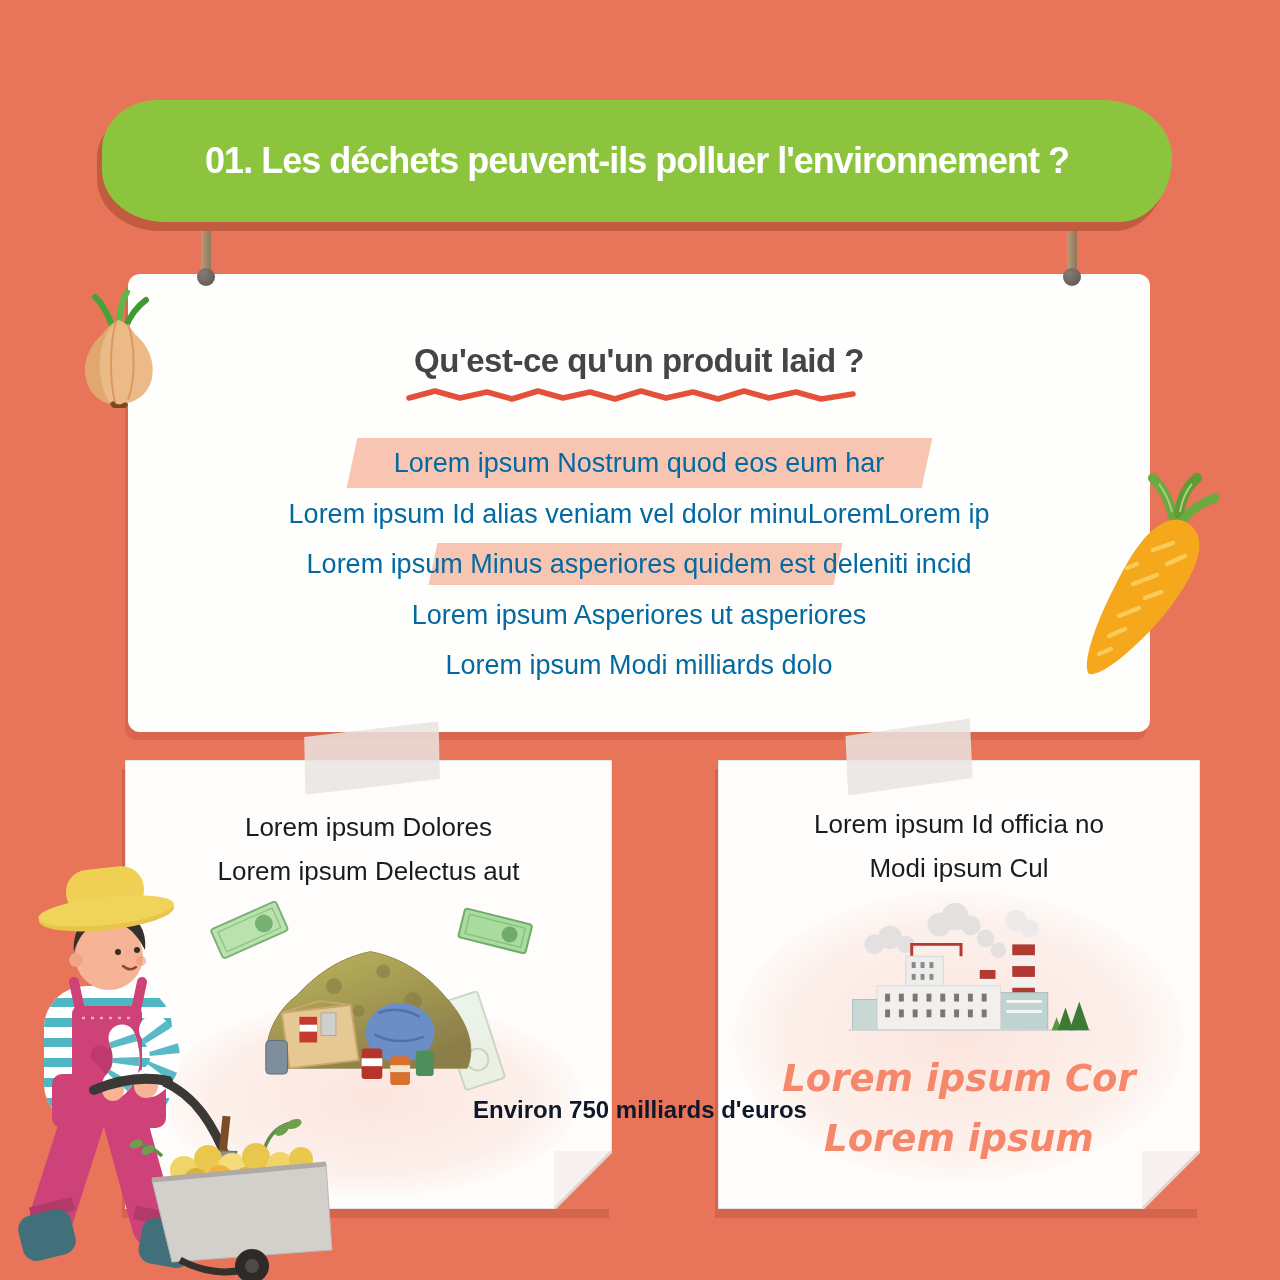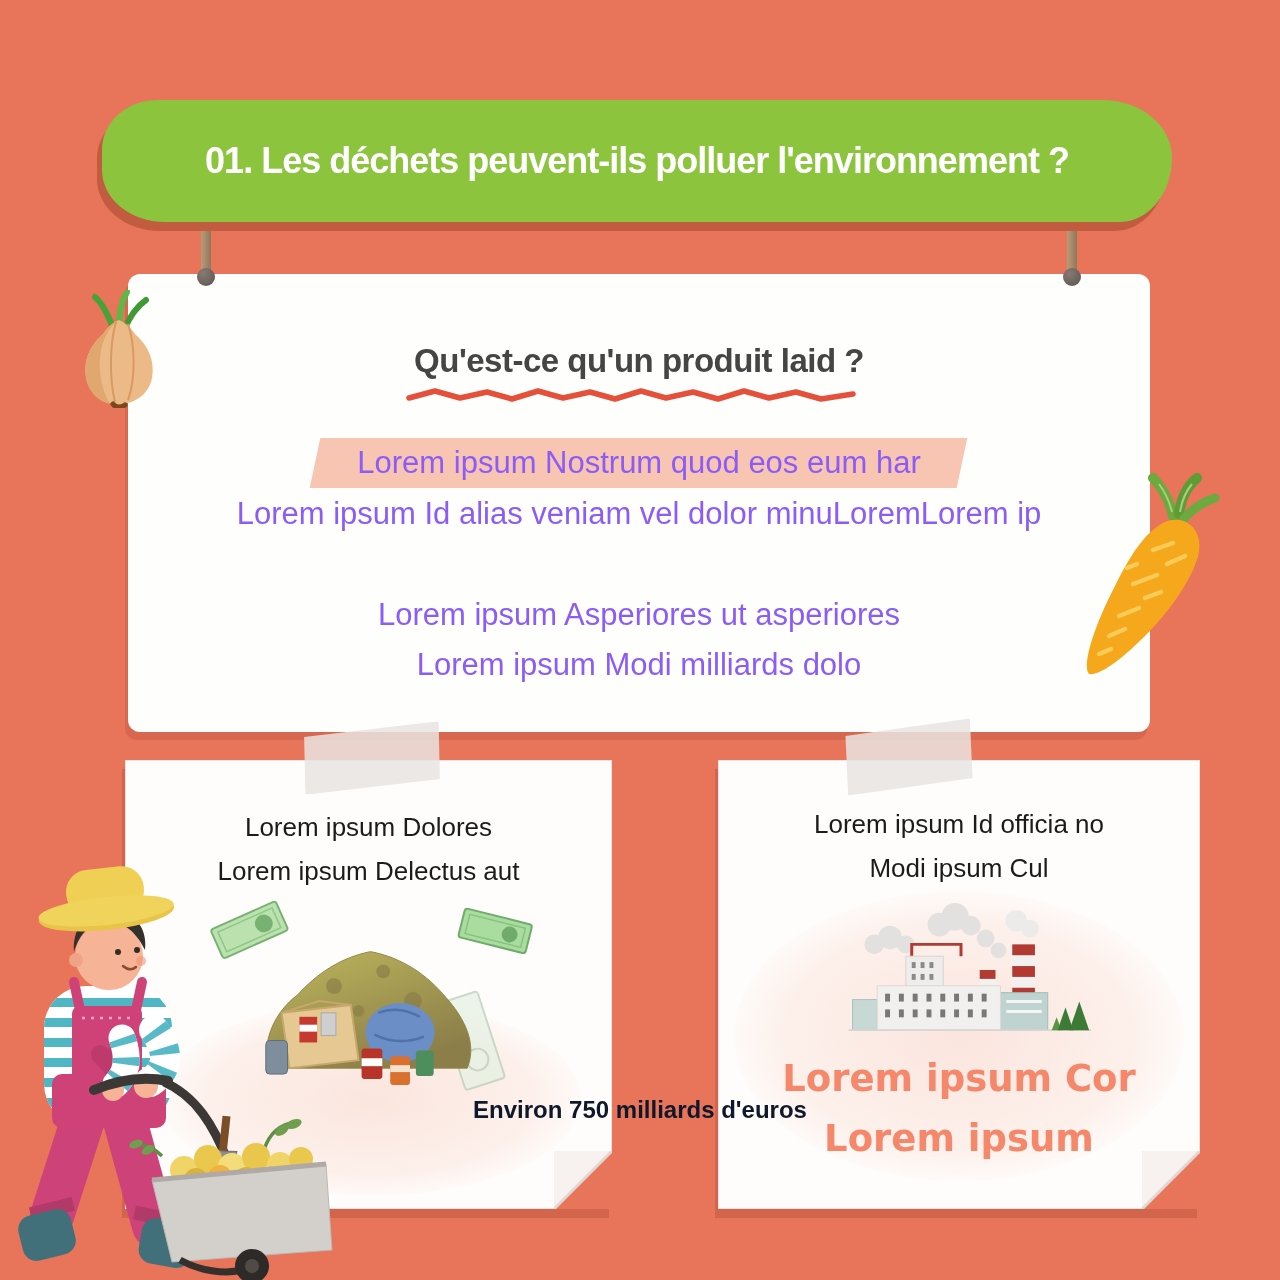--- a/index.html
+++ b/index.html
@@ -37,21 +37,21 @@
     margin-top:14px;
   }
   .main-card-title{
     position:absolute;left:0;top:328px;width:100%;text-align:center;
     font-size:33px;font-weight:bold;color:#454545;letter-spacing:-0.5px;
   }
   .main-card-title{top:68px;}
   .wavy{position:absolute;left:277px;top:112px;width:455px;height:18px;}
   .mline{
     position:absolute;left:0;width:100%;height:44px;line-height:44px;
-    text-align:center;font-size:31px;color:#8b5cf6;
+    text-align:center;font-size:27px;color:#0369a1;
   }
   .mline span{position:relative;z-index:1;}
   .hl{position:relative;display:inline-block;}
   .hl::before{
     content:"";position:absolute;inset:-3px -42px;background:#F8C5B2;
     transform:skewX(-12deg);z-index:-1;
   }
   .partial-hl{
     position:absolute;left:305px;top:1px;width:405px;height:42px;
     background:#F8C5B2;transform:skewX(-12deg);z-index:0;
@@ -70,21 +70,21 @@
   .sline{
     position:absolute;left:0;width:100%;height:42px;line-height:42px;
     text-align:center;font-size:26px;color:#1B1B1B;
   }
   .caption-left{
     position:absolute;left:0;top:1090px;width:100%;height:40px;line-height:40px;
     text-align:center;font-size:24px;font-weight:bold;color:#0f172a;z-index:3;
   }
   .caption-right{
     position:absolute;left:0;width:100%;height:52px;line-height:52px;text-align:center;
-    font-family:"DejaVu Sans", sans-serif;font-size:37px;font-weight:bold;color:#F5876A;z-index:3;
+    font-family:"DejaVu Sans", sans-serif;font-size:37px;font-weight:bold;color:#F5876A;z-index:3;font-style:italic;
   }
   .tape{
     position:absolute;background:rgba(233,228,224,0.85);z-index:5;
     clip-path:polygon(2% 10%, 100% 0%, 98% 90%, 0% 100%);
   }
   .tape-left{left:303px;top:726px;width:138px;height:64px;transform:rotate(-4deg);}
   .tape-right{left:845px;top:724px;width:128px;height:66px;transform:rotate(-5deg);}
   .fold{position:absolute;right:-1px;bottom:-1px;width:58px;height:58px;z-index:4;}
 
   .abs{position:absolute;}
@@ -110,20 +110,24 @@
   <div class="main-card">
     <div class="main-card-title">Qu'est-ce qu'un produit laid ?</div>
     <svg class="wavy" viewBox="0 0 455 18">
       <path d="M4,12 L30,5 L55,12 L82,6 L107,13 L133,5 L158,12 L185,6 L210,13 L236,5 L261,12 L288,6 L313,13 L339,5 L364,12 L391,6 L416,13 L448,8" fill="none" stroke="#E4503A" stroke-width="5.5" stroke-linecap="round" stroke-linejoin="round"></path>
     </svg>
     <div class="mline" style="top:167px">
       <span class="hl">Lorem ipsum Nostrum quod eos eum har</span>
     </div>
     <div class="mline" style="top:218px">
       <span>Lorem ipsum Id alias veniam vel dolor minuLoremLorem ip</span>
+    </div>
+    <div class="mline" style="top:268px">
+      <div class="partial-hl"></div>
+      <span>Lorem ipsum Minus asperiores quidem est deleniti incid</span>
     </div>
     <div class="mline" style="top:319px">
       <span>Lorem ipsum Asperiores ut asperiores</span>
     </div>
     <div class="mline" style="top:369px">
       <span>Lorem ipsum Modi milliards dolo</span>
     </div>
   </div>
 
   <svg class="abs" style="left:80px;top:290px;z-index:5" width="78" height="118" viewBox="0 0 78 118">

